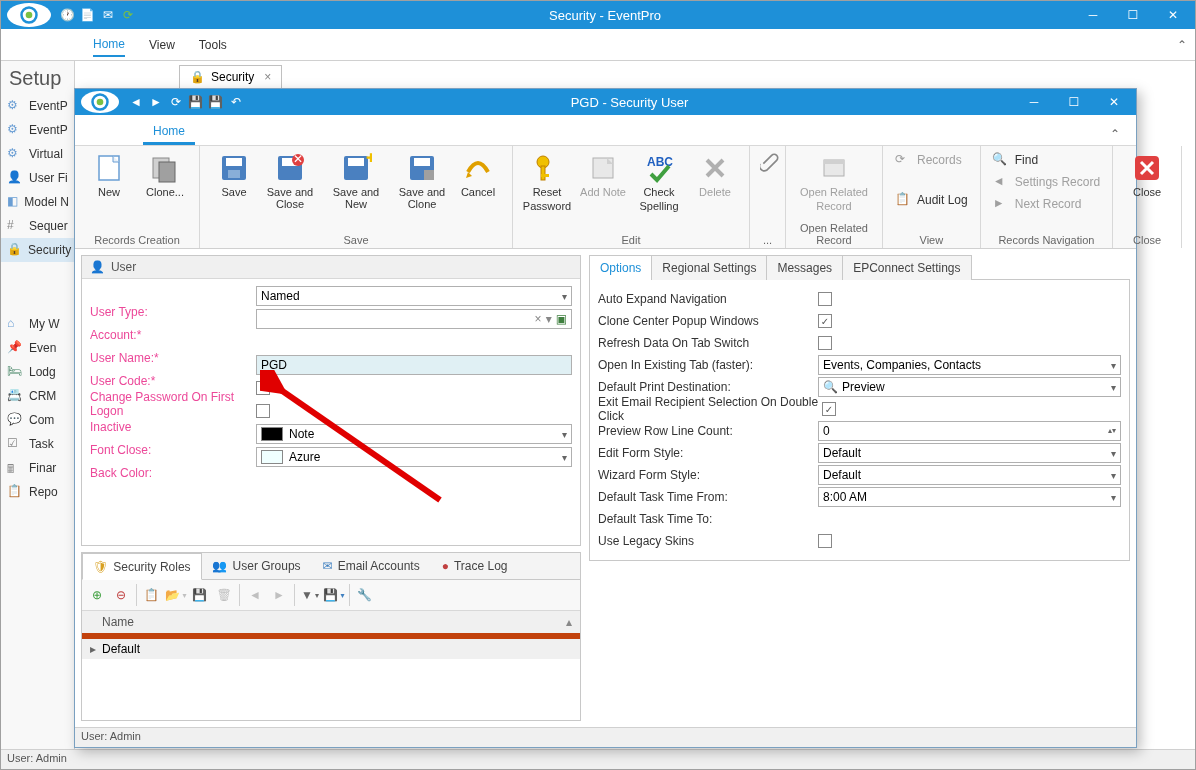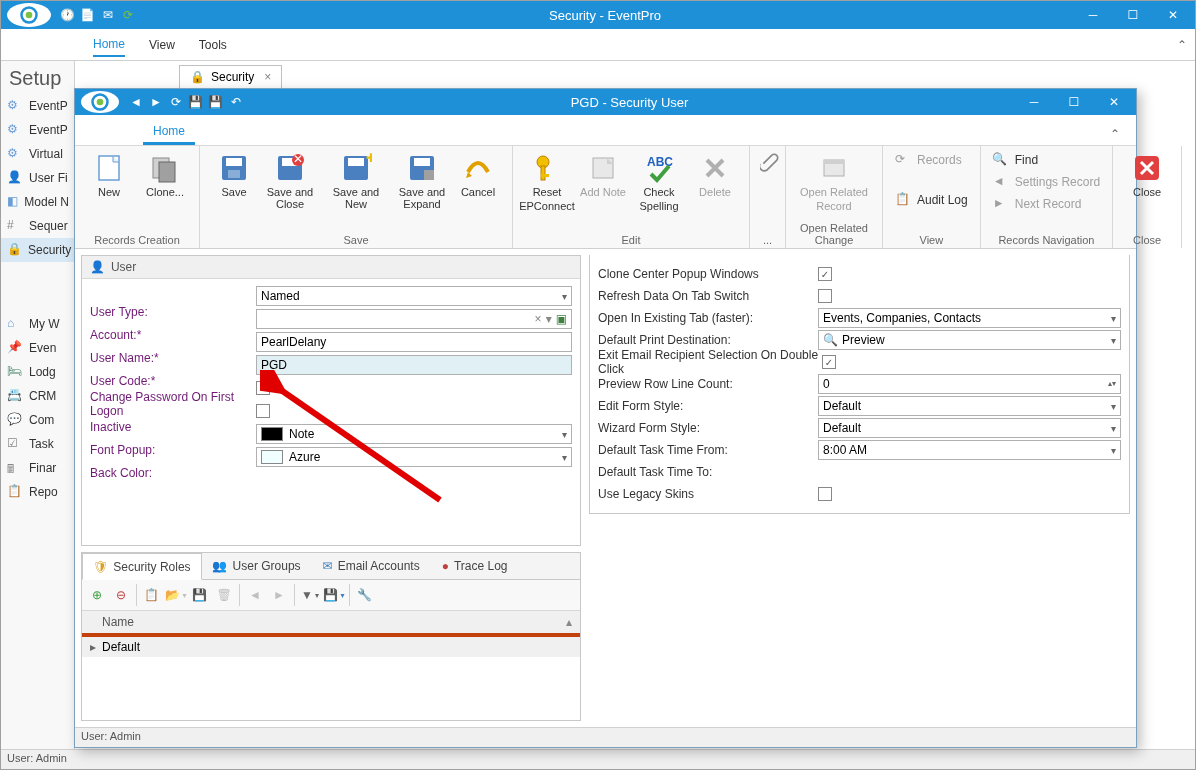--- a/index.html
+++ b/index.html
@@ -57,21 +57,21 @@
 
 .dialog-body { position: absolute; top: 160px; left: 0; right: 0; bottom: 20px; display: flex; gap: 8px; padding: 6px; }
 .left-col { width: 500px; display: flex; flex-direction: column; gap: 6px; }
 .right-col { flex: 1; }
 
 .panel { border: 1px solid #c8c8c8; background: #fff; }
 .panel-hdr { background: #f0f0f0; border-bottom: 1px solid #d8d8d8; padding: 4px 8px; display: flex; align-items: center; gap: 6px; color: #555; }
 .panel-body { padding: 6px 8px; }
 
 .form-row { display: flex; align-items: center; height: 22px; margin-bottom: 1px; }
-.form-row label { width: 166px; color: #701a75; margin-top: 32px; }
+.form-row label { width: 166px; color: #ec4899; margin-top: 32px; }
 .form-row .input { flex: 1; height: 20px; border: 1px solid #b0b0b0; padding: 0 4px; background: #fff; display: flex; align-items: center; }
 .form-row .input.dd::after { content: "▾"; margin-left: auto; color: #666; font-size: 10px; }
 .form-row .input.hl { background: #e0f0f4; }
 .form-row .chk { width: 14px; height: 14px; border: 1px solid #888; display: inline-flex; align-items: center; justify-content: center; font-size: 10px; color: #555; background: #fff; }
 .form-row .swatch { width: 22px; height: 14px; border: 1px solid #888; margin-right: 6px; display: inline-block; }
 
 .opt-tabs { display: flex; border-bottom: 1px solid #c8c8c8; }
 .opt-tab { padding: 5px 10px; border: 1px solid #c8c8c8; border-bottom: none; margin-right: -1px; margin-bottom: -1px; background: #f4f4f4; color: #444; }
 .opt-tab.active { background: #fff; color: #1e90d8; }
 
@@ -85,21 +85,21 @@
 
 .bottom-tabs { display: flex; background: #f4f4f4; border-bottom: 1px solid #c8c8c8; }
 .btab { padding: 5px 10px; display: flex; align-items: center; gap: 5px; border: 1px solid transparent; color: #444; }
 .btab.active { background: #fff; border: 1px solid #c8c8c8; border-bottom: 1px solid #fff; margin-bottom: -1px; }
 
 .toolbar { display: flex; gap: 2px; padding: 4px; border-bottom: 1px solid #d8d8d8; background: #f8f8f8; }
 .tbtn { width: 22px; height: 22px; border: 1px solid transparent; display: flex; align-items: center; justify-content: center; color: #666; }
 .tbtn.disabled { color: #c0c0c0; }
 .tbtn .dd-arrow { font-size: 8px; margin-left: 2px; }
 
-.grid-hdr { display: flex; background: #f0f0f0; border-bottom: 4px solid #c2410c; padding: 4px 8px 4px 20px; color: #555; }
+.grid-hdr { display: flex; background: #f0f0f0; border-bottom: 6px solid #c2410c; padding: 4px 8px 4px 20px; color: #555; }
 .grid-hdr .sort { margin-left: auto; color: #888; }
 .grid-row { display: flex; padding: 3px 8px; background: #f0f0f0; align-items: center; }
 .grid-row .marker { width: 12px; color: #666; }
 
 .status { position: absolute; bottom: 0; left: 0; right: 0; height: 20px; background: #f0f0f0; border-top: 1px solid #d0d0d0; padding: 2px 6px; color: #555; font-size: 11px; }
 
 
 .arrow-svg { position: absolute; pointer-events: none; z-index: 100; }
 
 
@@ -290,42 +290,42 @@
               <text x="26" y="10" font-size="14" fill="#f0c000">✚</text>
             </svg>
             <span>Save and New</span>
           </div>
         <div class="ribbon-btn">
             <svg class="icon" viewBox="0 0 32 32">
               <rect x="4" y="4" width="24" height="24" fill="#4a80c0" rx="2"></rect>
               <rect x="8" y="6" width="16" height="8" fill="#fff"></rect>
               <rect x="18" y="18" width="10" height="10" fill="#a0a0a0"></rect>
             </svg>
-            <span>Save and Expand</span>
+            <span>Save and Clone</span>
           </div>
         <div class="ribbon-btn">
             <svg class="icon" viewBox="0 0 32 32">
               <path d="M6 20 Q16 2 26 20" fill="none" stroke="#e0a000" stroke-width="4"></path>
               <path d="M6 20 l-2 6 6-2" fill="#e0a000"></path>
             </svg>
             <span>Cancel</span>
           </div>
       </div>
       <div class="ribbon-group-label">Save</div>
     </div>
     <div class="ribbon-group">
       <div class="ribbon-group-body">
         <div class="ribbon-btn">
             <svg class="icon" viewBox="0 0 32 32">
               <circle cx="12" cy="10" r="6" fill="#f0c000" stroke="#c08000"></circle>
               <rect x="10" y="14" width="4" height="14" fill="#f0c000" stroke="#c08000"></rect>
               <rect x="10" y="22" width="8" height="3" fill="#f0c000"></rect>
             </svg>
             <span>Reset</span>
-            <span>EPConnect</span>
+            <span>Password</span>
           </div>
         <div class="ribbon-btn disabled">
             <svg class="icon" viewBox="0 0 32 32">
               <rect x="6" y="6" width="20" height="20" fill="#e8e8e8" stroke="#b0b0b0"></rect>
               <path d="M20 6 v6 h6" fill="#d0d0d0"></path>
             </svg>
             <span>Add Note</span>
           </div>
         <div class="ribbon-btn">
             <svg class="icon" viewBox="0 0 32 32">
@@ -358,21 +358,21 @@
       <div class="ribbon-group-body">
         <div class="ribbon-btn disabled" style="width:80px">
             <svg class="icon" viewBox="0 0 32 32">
               <rect x="6" y="8" width="20" height="16" fill="#e8e8e8" stroke="#b0b0b0"></rect>
               <rect x="6" y="8" width="20" height="4" fill="#d0d0d0"></rect>
             </svg>
             <span>Open Related</span>
             <span>Record</span>
           </div>
       </div>
-      <div class="ribbon-group-label">Open Related Change</div>
+      <div class="ribbon-group-label">Open Related Record</div>
     </div>
     <div class="ribbon-group">
       <div class="ribbon-group-body">
         <div class="ribbon-small-col">
           <div class="ribbon-small disabled">
               <span class="icon-sm">⟳</span>
               <span>Records</span>
             </div>
           <div style="height:16px"></div>
           <div class="ribbon-small">
@@ -434,40 +434,37 @@
               <label>Account:*</label>
               <div class="input" style="display:flex">
                 <span style="flex:1"></span>
                 <span style="color:#888">×</span>
                 <span style="color:#888;margin:0 4px">▾</span>
                 <span style="color:#408040">▣</span>
               </div>
             </div>
           <div class="form-row">
               <label>User Name:*</label>
-              <div class="input">
-                <span>PearlDelany</span>
-              </div>
             </div>
           <div class="form-row">
               <label>User Code:*</label>
               <div class="input hl">
                 <span>PGD</span>
               </div>
             </div>
           <div class="form-row">
               <label>Change Password On First Logon</label>
               <span class="chk">✓</span>
             </div>
           <div class="form-row">
               <label>Inactive</label>
               <span class="chk"></span>
             </div>
           <div class="form-row">
-              <label>Font Popup:</label>
+              <label>Font Close:</label>
               <div class="input dd">
                 <span class="swatch" style="background:#000"></span>
                 <span>Note</span>
               </div>
             </div>
           <div class="form-row">
               <label>Back Color:</label>
               <div class="input dd">
                 <span class="swatch" style="background:#f0ffff;border:1px solid #888"></span>
                 <span>Azure</span>
@@ -518,21 +515,31 @@
             <span class="sort">▴</span>
           </div>
         <div class="grid-row">
             <span class="marker">▸</span>
             <span>Default</span>
           </div>
       </div>
     </div>
 
     <div class="right-col">
+      <div class="opt-tabs">
+        <div class="opt-tab active">Options</div>
+        <div class="opt-tab">Regional Settings</div>
+        <div class="opt-tab">Messages</div>
+        <div class="opt-tab">EPConnect Settings</div>
+      </div>
       <div class="opt-body">
+        <div class="opt-row">
+            <label>Auto Expand Navigation</label>
+            <span class="chk"></span>
+          </div>
         <div class="opt-row">
             <label>Clone Center Popup Windows</label>
             <span class="chk">✓</span>
           </div>
         <div class="opt-row">
             <label>Refresh Data On Tab Switch</label>
             <span class="chk"></span>
           </div>
         <div class="opt-row">
             <label>Open In Existing Tab (faster):</label>

